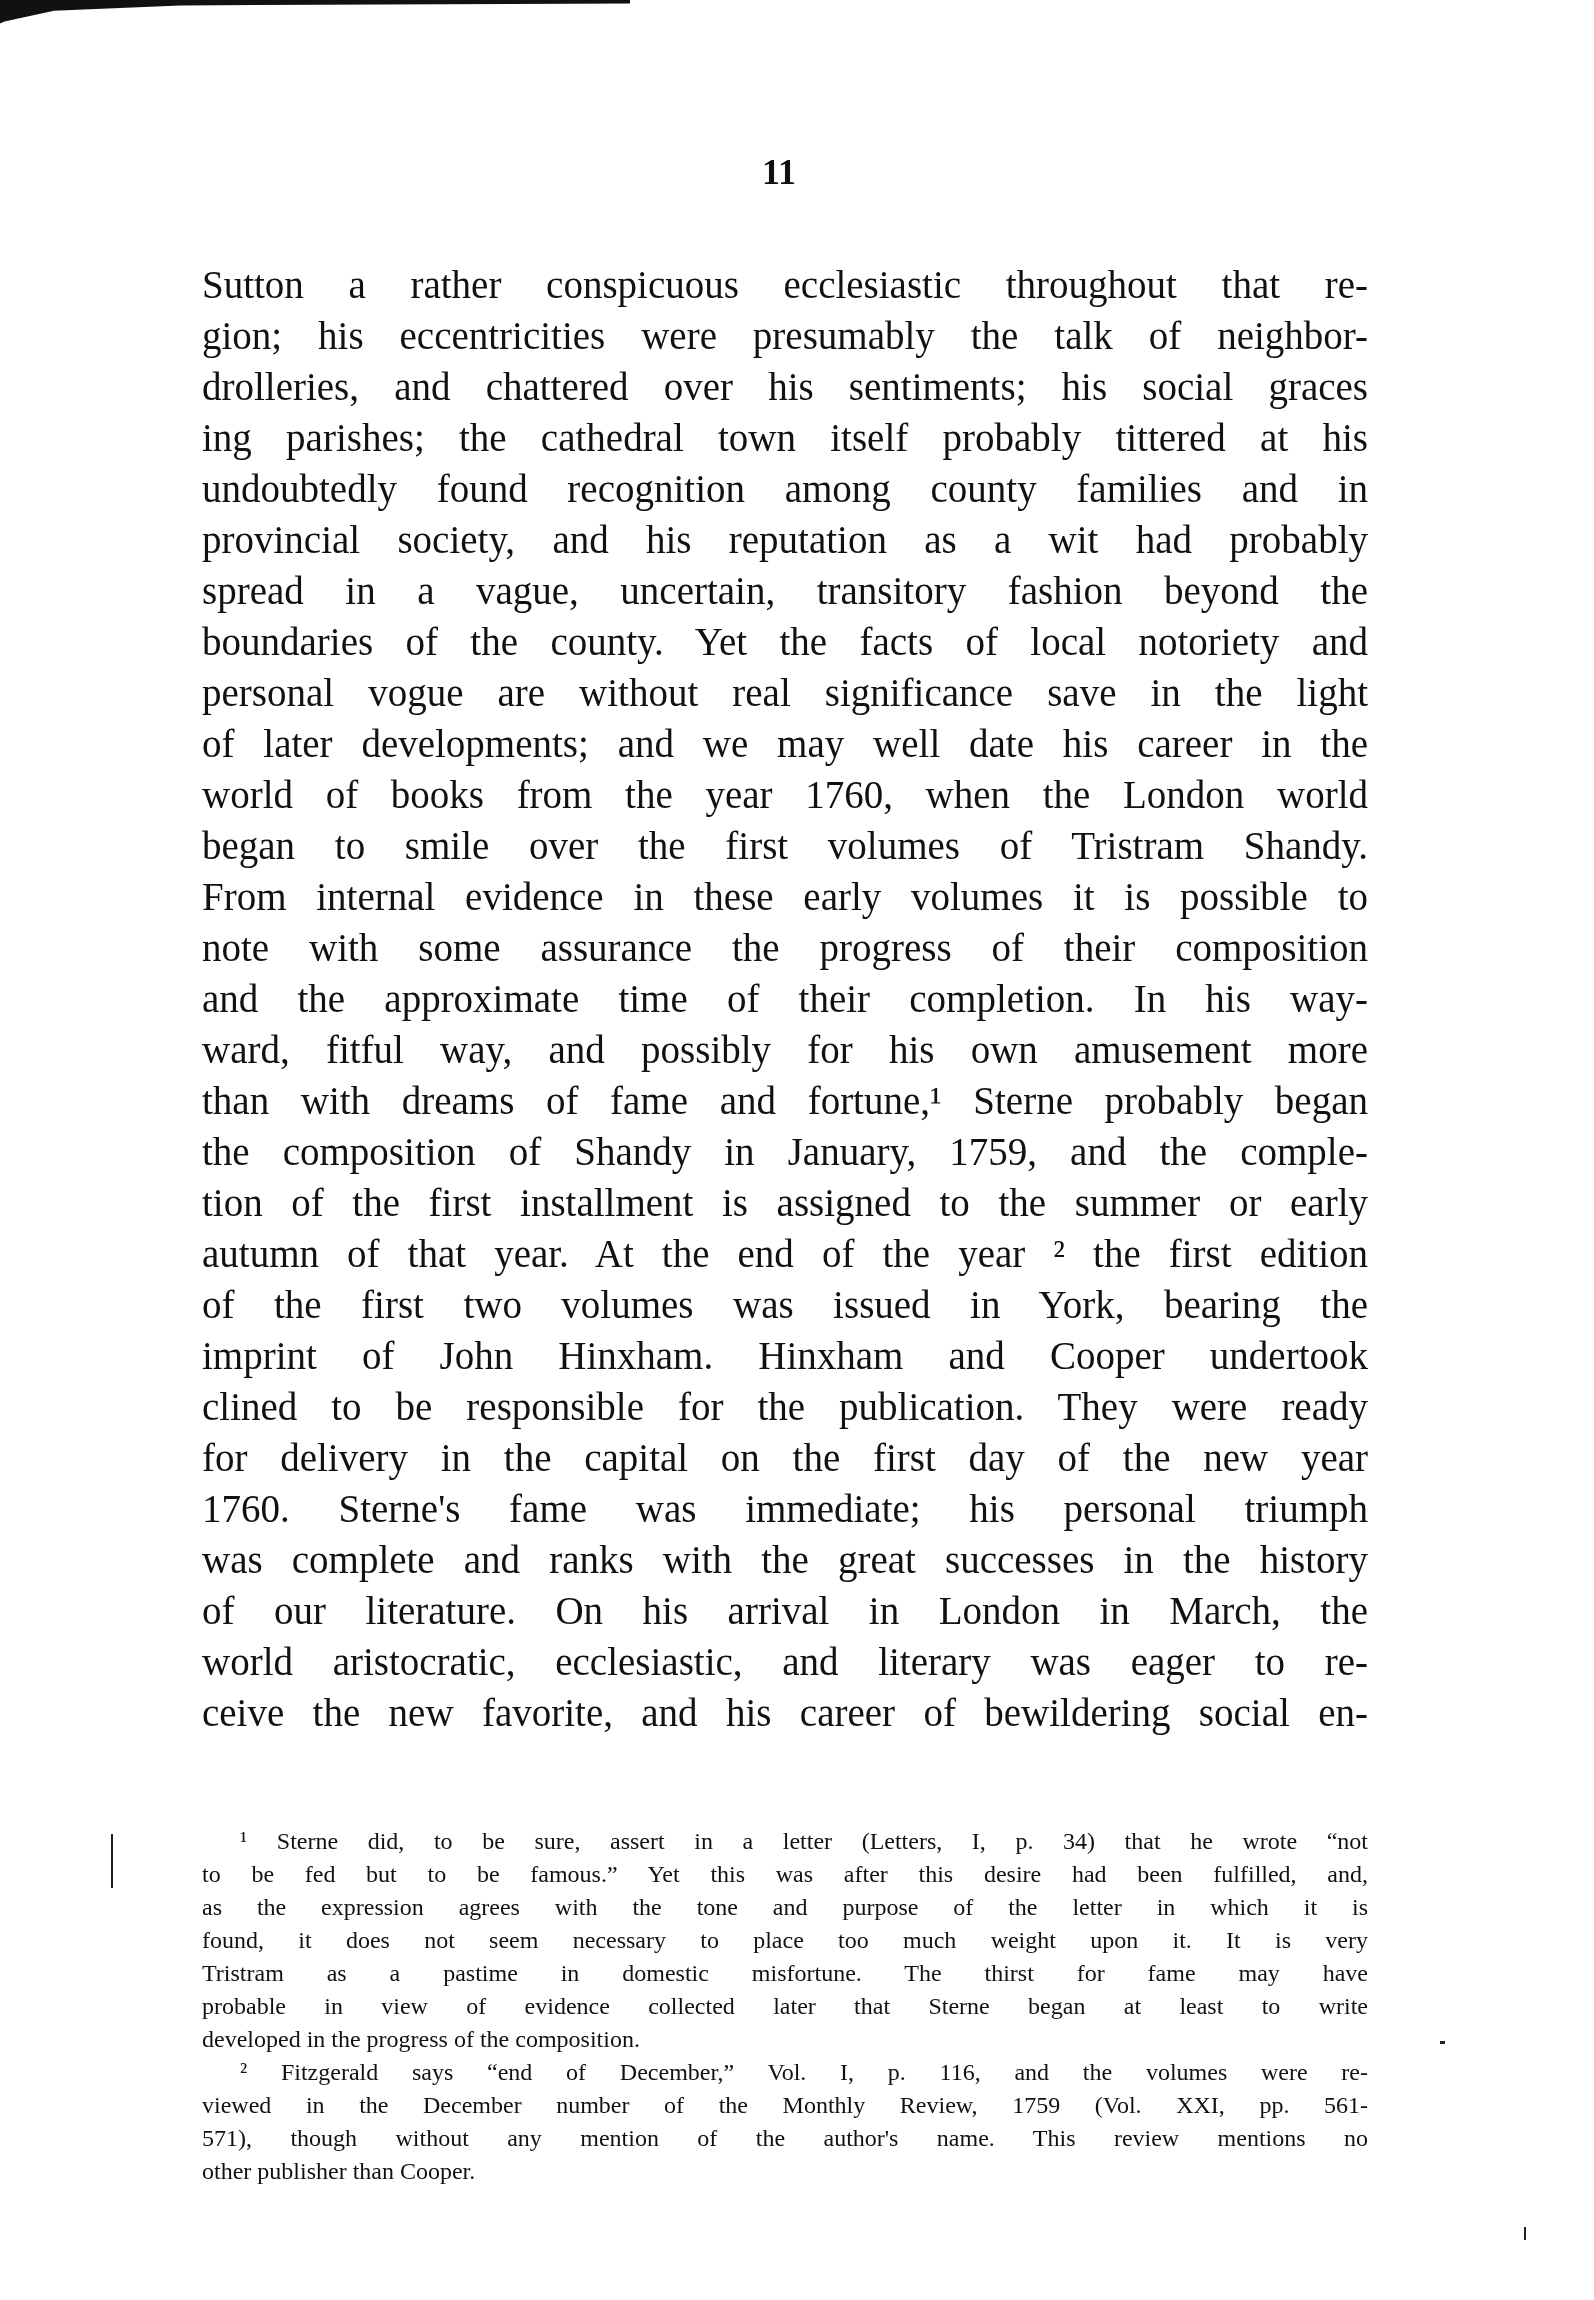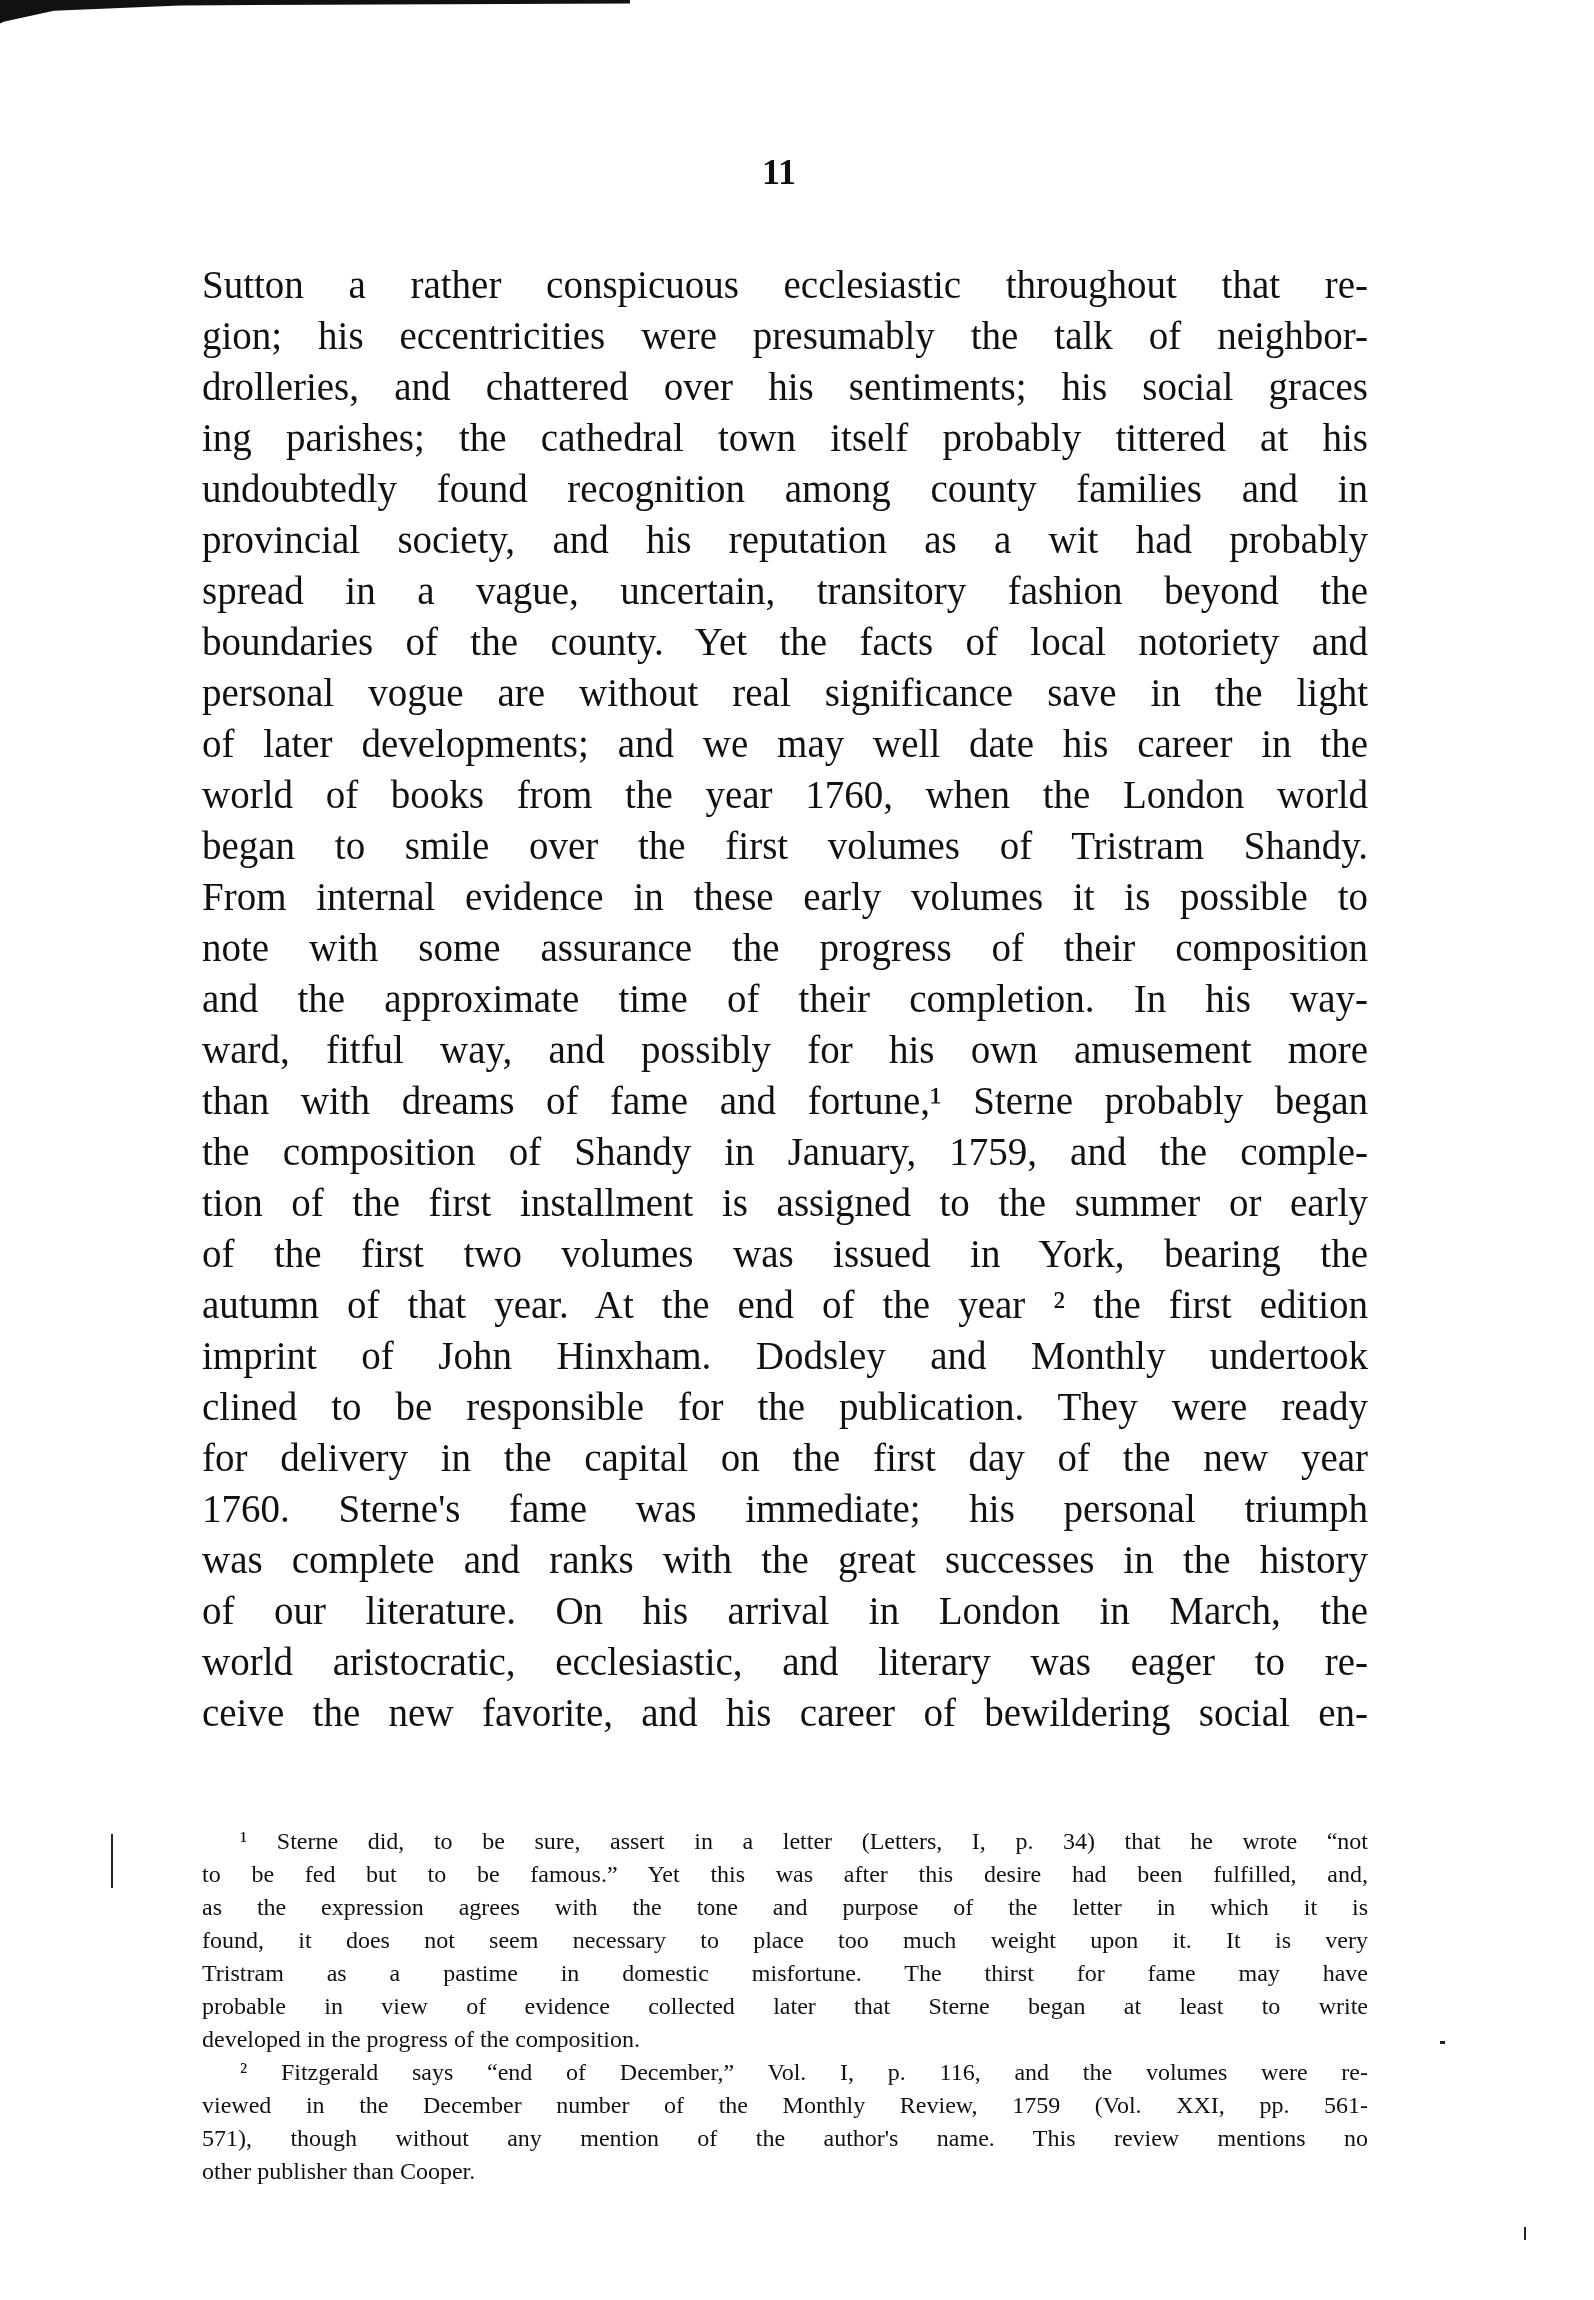--- a/index.html
+++ b/index.html
@@ -40,23 +40,23 @@
     <span class="line">of later developments; and we may well date his career in the</span>
     <span class="line">world of books from the year 1760, when the London world</span>
     <span class="line">began to smile over the first volumes of Tristram Shandy.</span>
     <span class="line">From internal evidence in these early volumes it is possible to</span>
     <span class="line">note with some assurance the progress of their composition</span>
     <span class="line">and the approximate time of their completion.  In his way-</span>
     <span class="line">ward, fitful way, and possibly for his own amusement more</span>
     <span class="line">than with dreams of fame and fortune,¹ Sterne probably began</span>
     <span class="line">the composition of Shandy in January, 1759, and the comple-</span>
     <span class="line">tion of the first installment is assigned to the summer or early</span>
+    <span class="line">autumn of that year.  At the end of the year ² the first edition</span>
     <span class="line">of the first two volumes was issued in York, bearing the</span>
-    <span class="line">autumn of that year.  At the end of the year ² the first edition</span>
-    <span class="line">imprint of John Hinxham.  Dodsley and Monthly undertook</span>
+    <span class="line">imprint of John Hinxham.  Hinxham and Cooper undertook</span>
     <span class="line">clined to be responsible for the publication.  They were ready</span>
     <span class="line">for delivery in the capital on the first day of the new year</span>
     <span class="line">1760.  Sterne's fame was immediate; his personal triumph</span>
     <span class="line">was complete and ranks with the great successes in the history</span>
     <span class="line">of our literature.  On his arrival in London in March, the</span>
     <span class="line">world aristocratic, ecclesiastic, and literary was eager to re-</span>
     <span class="line">ceive the new favorite, and his career of bewildering social en-</span>
   </div>
 
 <div class="footnotes" id="fn">

